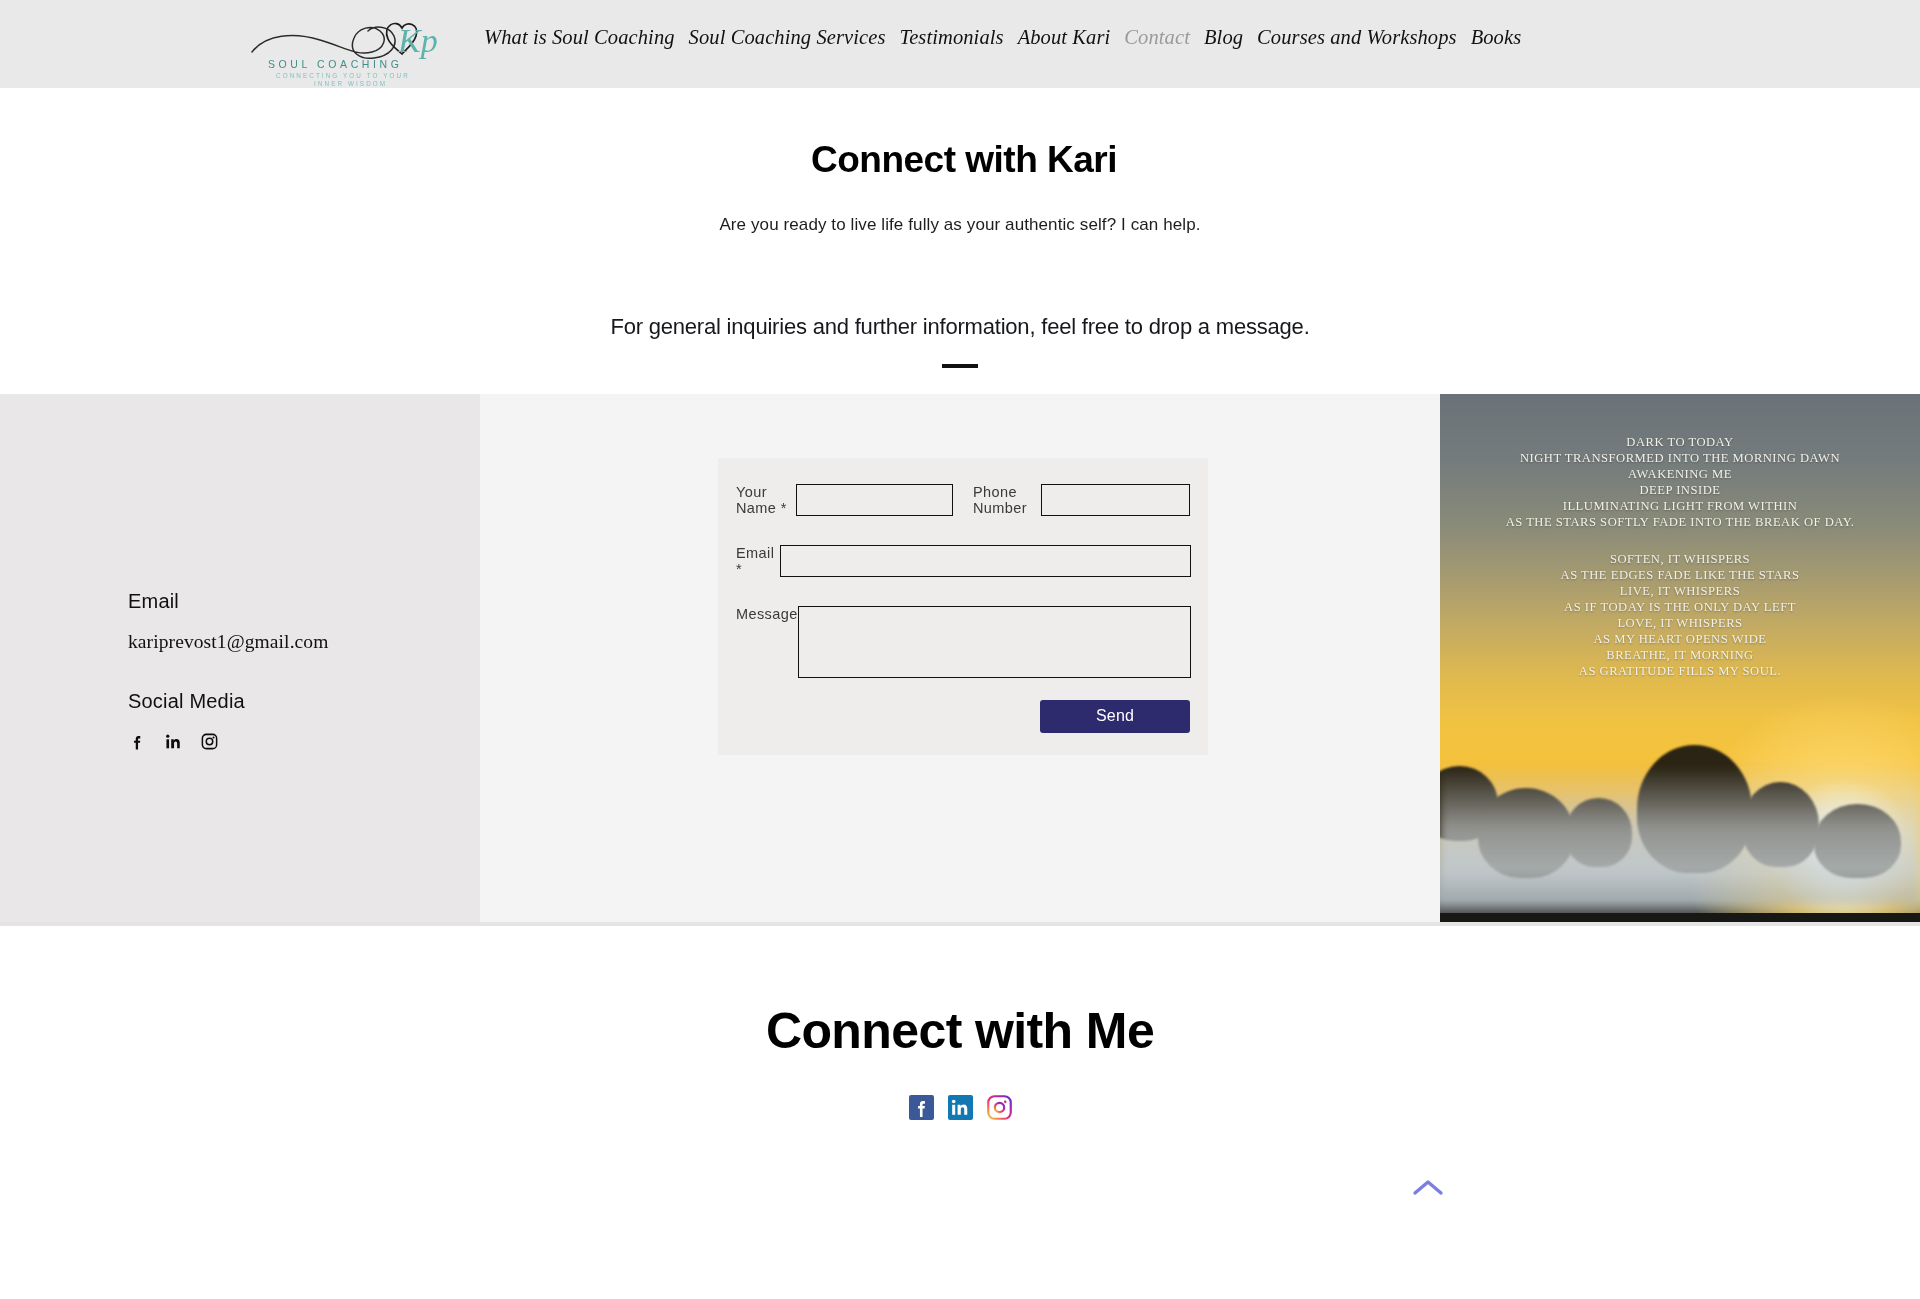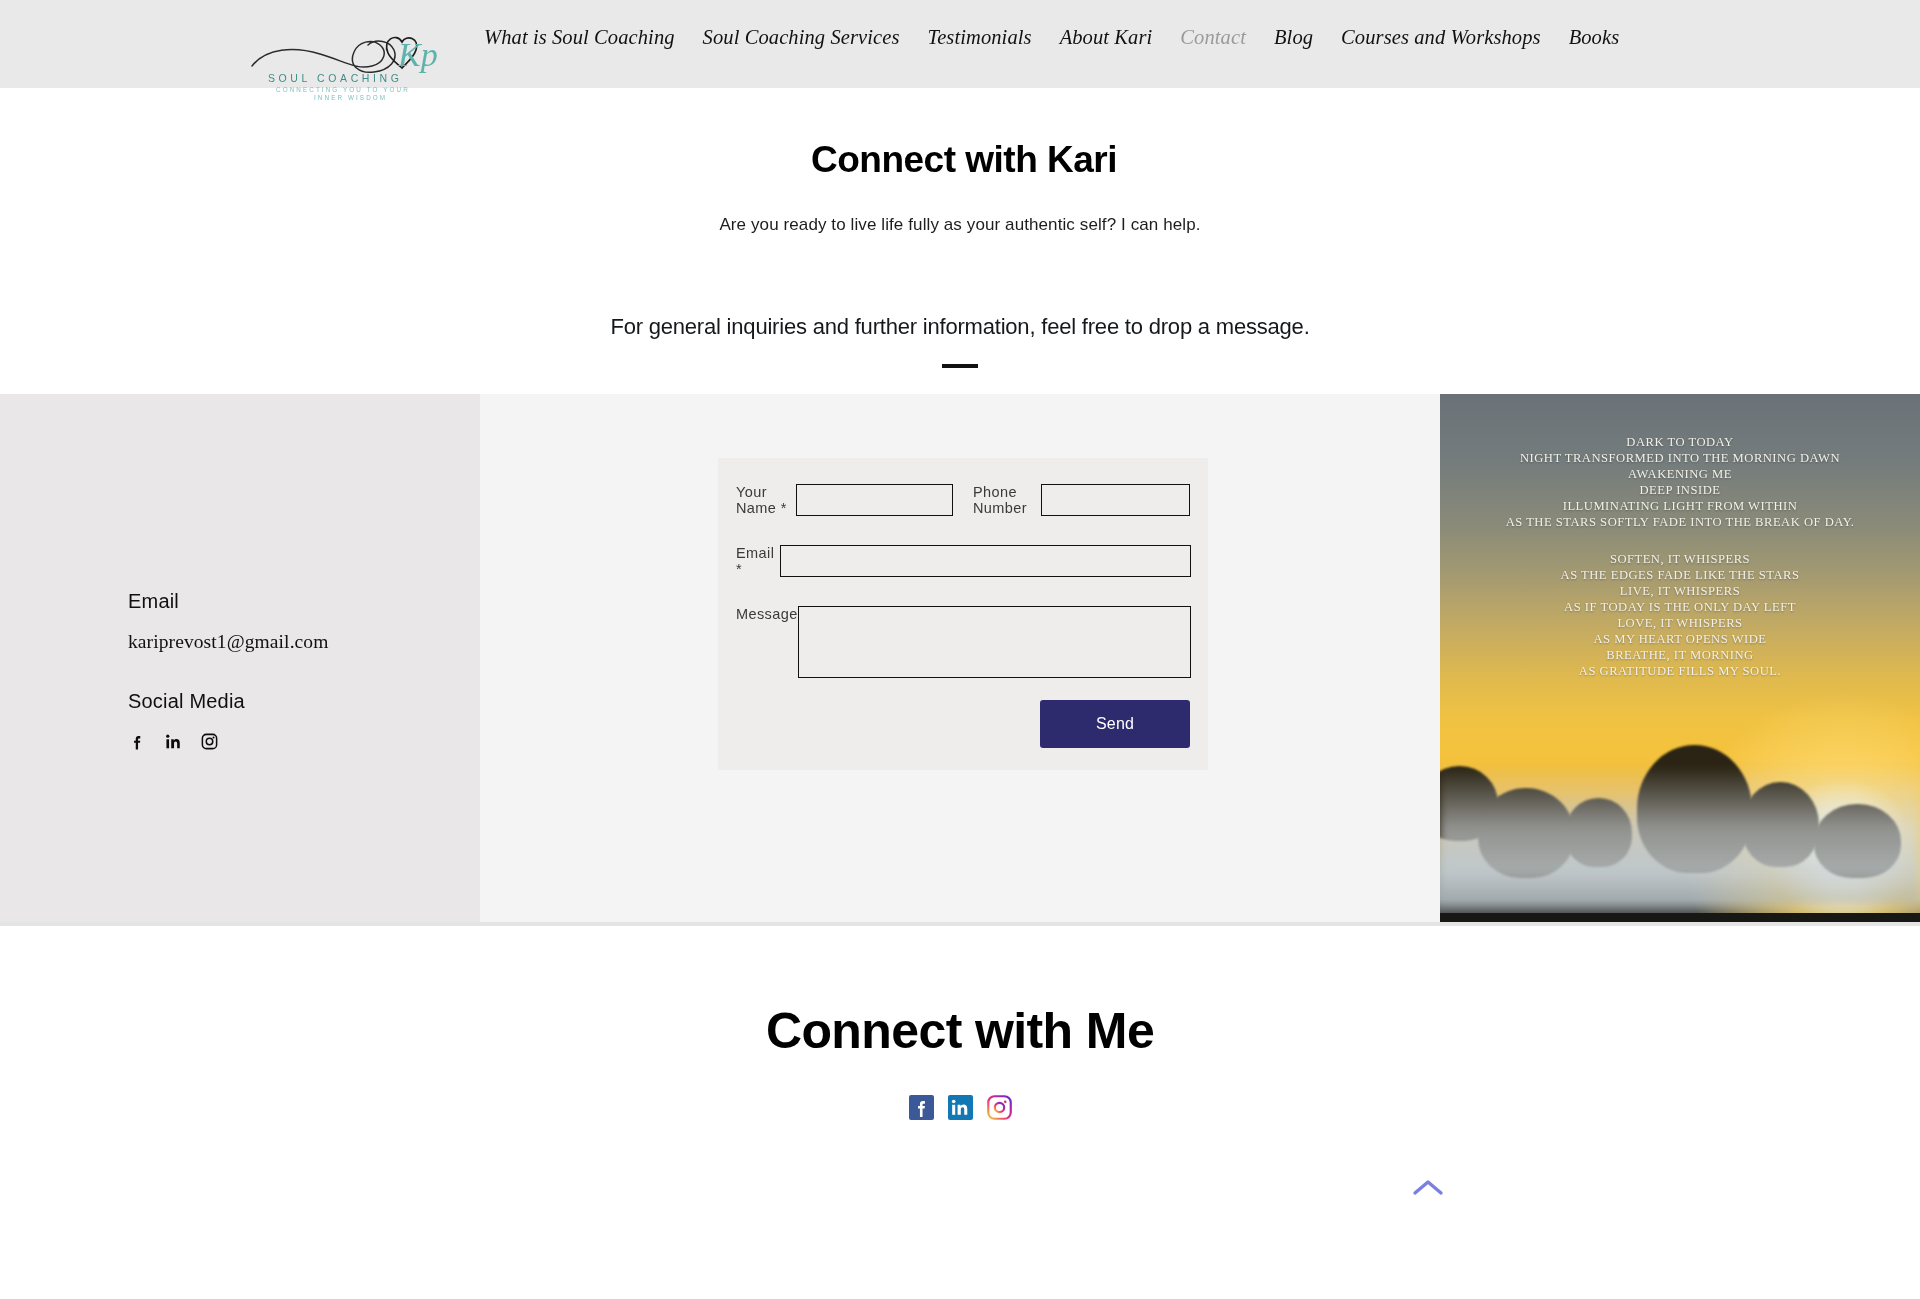--- a/index.html
+++ b/index.html
@@ -16,32 +16,32 @@
   .header {
     height: 88px;
     background: #e9e9e9;
     display: flex;
     align-items: center;
     position: relative;
   }
   .logo-wrap {
     position: absolute;
     left: 248px;
-    top: 20px;
+    top: 6px;
     width: 220px;
     height: 84px;
   }
   .logo-svg { display: block; }
   .nav {
     position: absolute;
     left: 484px;
     top: 26px;
     display: flex;
     align-items: baseline;
-    gap: 28px;
+    gap: 14px;
     white-space: nowrap;
   }
   .nav-item {
     font-family: "Liberation Serif", serif;
     font-style: italic;
     font-size: 20.5px;
     color: #111111;
     letter-spacing: 0.1px;
     cursor: pointer;
     text-decoration: none;
@@ -175,21 +175,21 @@
     font-family: "Liberation Sans", sans-serif;
     font-size: 14px;
     padding: 6px 7px;
     color: #111;
     width: 100%;
   }
   .fspace { height: 22px; }
   .fsend-row { display: flex; justify-content: flex-end; margin-top: 22px; }
   .send-btn {
     width: 150px;
-    height: 48px;
+    height: 33px;
     background: #2d2a6e;
     color: #ffffff;
     border: none;
     border-radius: 3px;
     font-family: "Liberation Sans", sans-serif;
     font-size: 16px;
     letter-spacing: 0.2px;
     cursor: pointer;
   }
 

